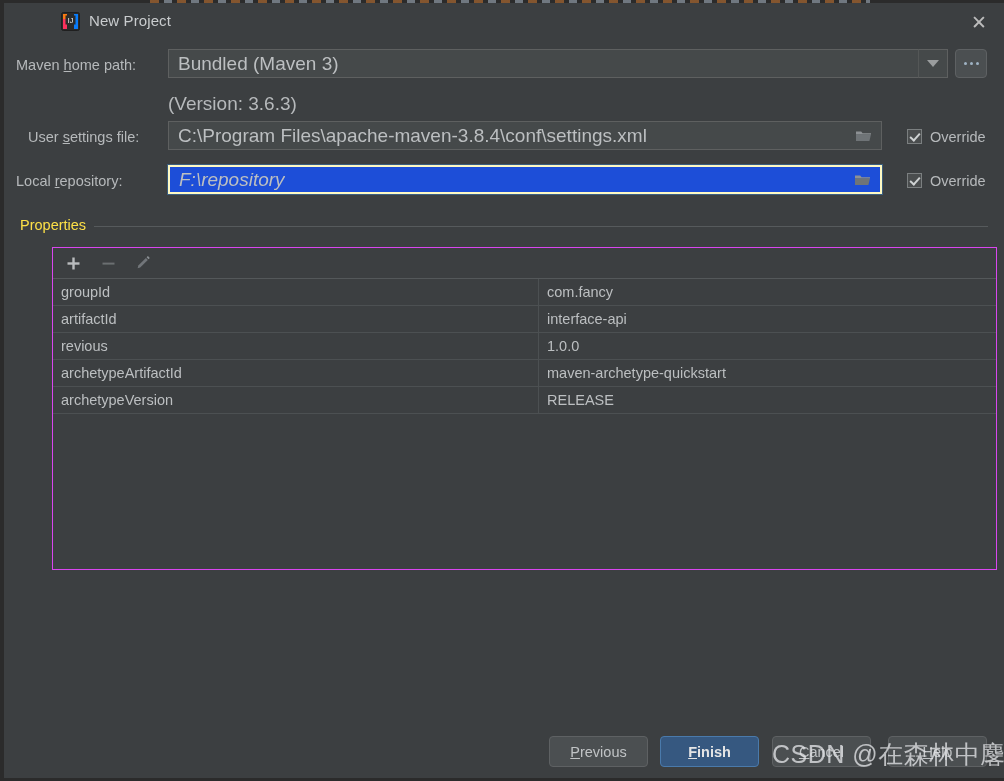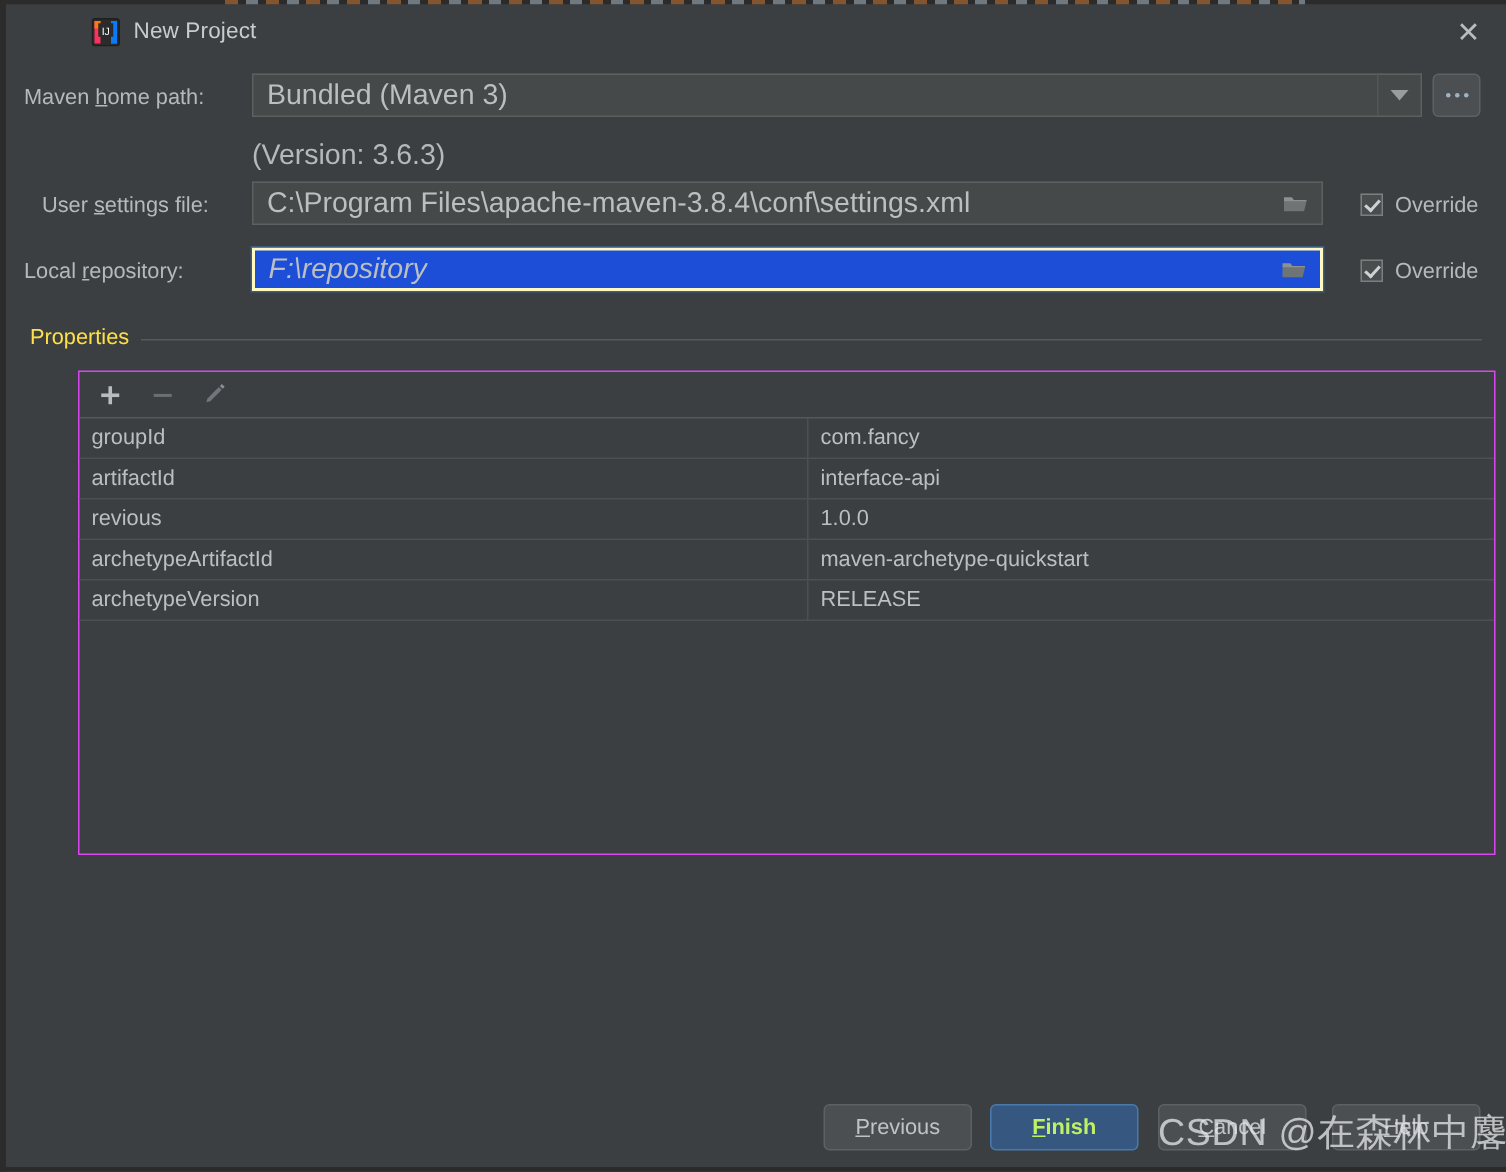--- a/index.html
+++ b/index.html
@@ -239,21 +239,21 @@
     color: #c0c3c5;
     font-size: 14.5px;
     display: flex;
     align-items: center;
     justify-content: center;
     cursor: default;
   }
   .btn.primary {
     background: #365880;
     border: 1px solid #4a7aab;
-    color: #bef264;
+    color: #e5e5e5;
     font-weight: bold;
   }
 
   
   .watermark {
     position: absolute;
     left: 772px; top: 738px;
     font-size: 25px;
     color: rgba(225,227,229,.78);
     white-space: nowrap;

